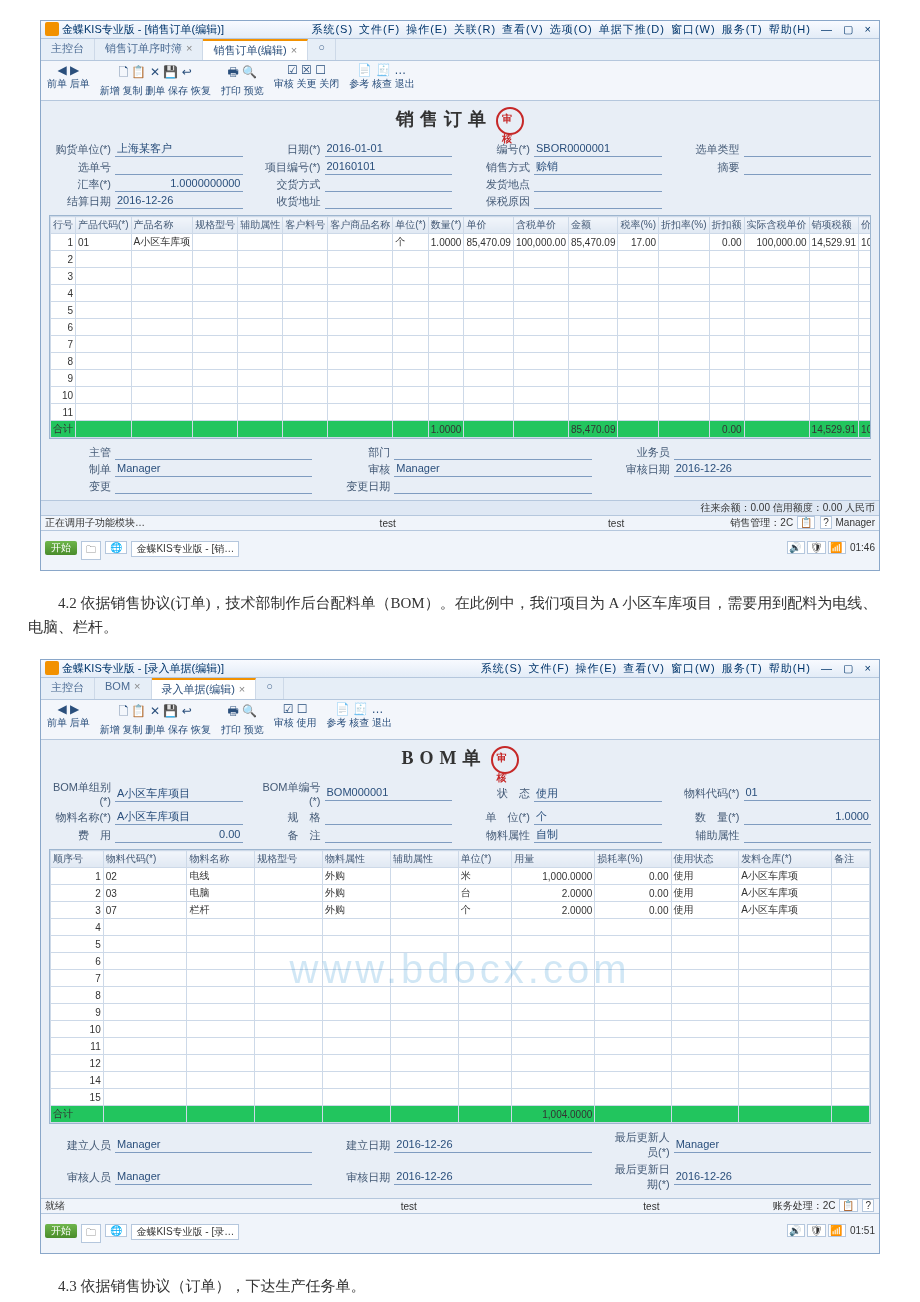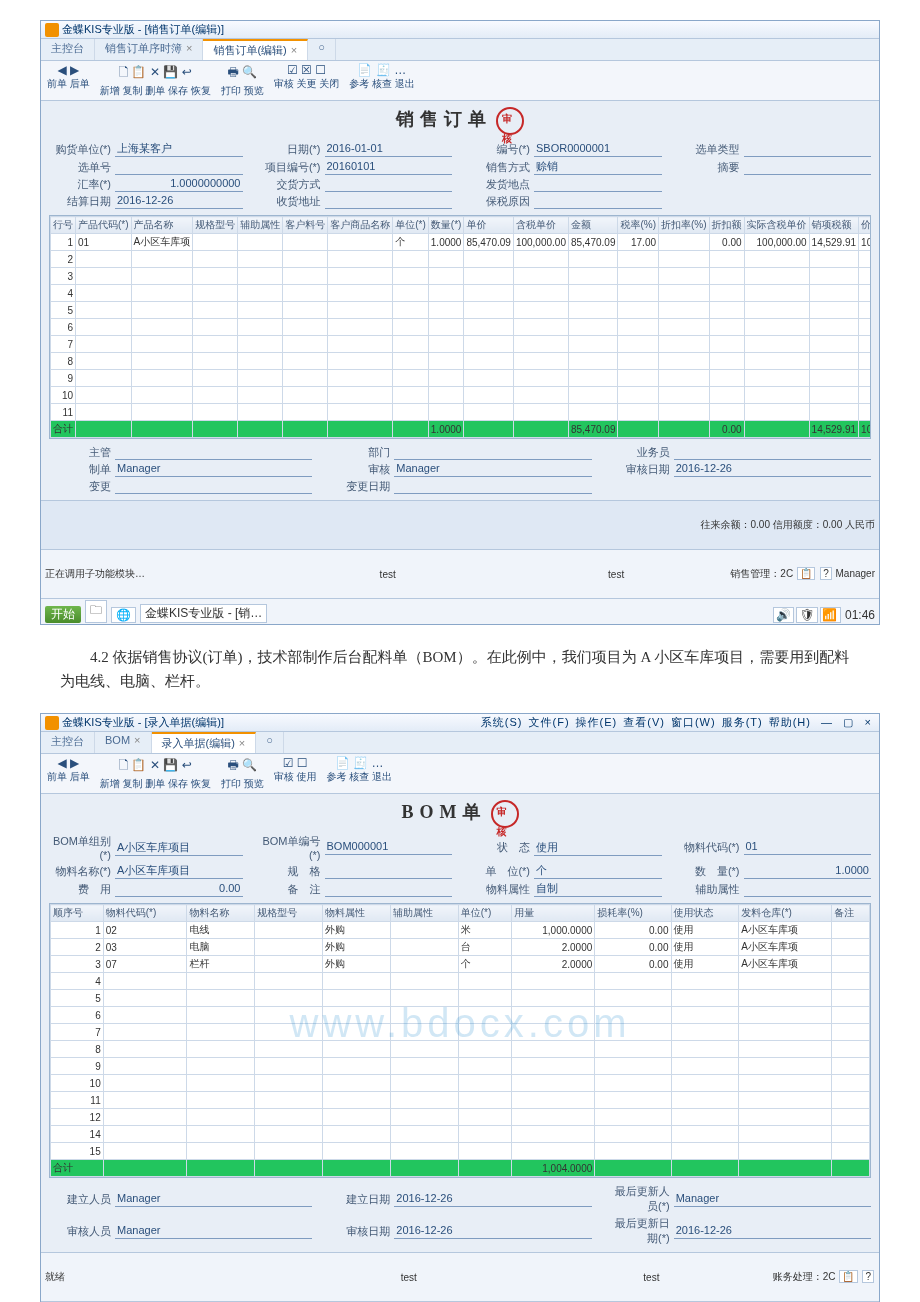--- a/index.html
+++ b/index.html
@@ -1,18 +1,18 @@
 <!DOCTYPE html>
 <html><head>
 <meta charset="utf-8">
 <style>
 body{margin:0;font:12px "Microsoft YaHei",SimSun,sans-serif;background:#fff;color:#333}
 .page{width:920px;margin:0 auto;background:#fff;padding:0 0 40px}
 .shot{margin:20px 40px;border:1px solid #8aa7c9}
-.titlebar{background:linear-gradient(#f8faff,#e3ecf7);display:flex;align-items:center;font-size:11px;padding:1px 4px;border-bottom:1px solid #b5c7dd}
+.titlebar{background:linear-gradient(#f8faff,#e3ecf7);display:flex;align-items:flex-start;font-size:11px;padding:1px 4px;border-bottom:1px solid #b5c7dd}
 .titlebar .ico{width:14px;height:14px;background:#f29100;margin-right:3px;border-radius:2px}
 .titlebar .ttl{flex:0 0 auto;color:#00356b}
 .titlebar .menus{flex:1;text-align:right;color:#00356b;letter-spacing:1px}
 .titlebar .menus span{margin:0 3px;cursor:default}
 .tabbar{display:flex;background:#e6eef7;border-bottom:1px solid #b5c7dd;font-size:11px}
 .tab{padding:2px 10px;border-right:1px solid #cdd9e8;color:#4a6a92}
 .tab.active{background:#ffffff;border-top:2px solid #f29100;color:#2a4f7c;position:relative;top:0}
 .closex{margin-left:4px;color:#888}
 .tb{display:flex;background:#f3f6fb;border-bottom:1px solid #b5c7dd;padding:2px 6px;font-size:10px;color:#2a4f7c}
 .tb .grp{display:flex;flex-direction:column;align-items:center;margin-right:10px}
@@ -25,41 +25,47 @@
 .fld{display:flex;align-items:center}
 .fld label{width:62px;text-align:right;margin-right:4px}
 .fld .v{flex:1;border-bottom:1px solid #7f9cc0;color:#2a4f7c;padding:0 2px;min-height:14px}
 .grid{border:1px solid #9db5cf;font-size:10px;background:#fff;overflow:auto}
 .grid table{border-collapse:collapse;width:100%}
 .grid th,.grid td{border:1px solid #cdd9e8;padding:1px 2px;text-align:left;white-space:nowrap;height:14px}
 .grid th{background:linear-gradient(#f1f5fb,#e0e8f3);color:#445a76;font-weight:400}
 .grid tr.sum td{background:#22c55e}
 .grid td.r{text-align:right}
 .foot{display:grid;grid-template-columns:1fr 1fr 1fr;gap:2px 16px;margin-top:6px;font-size:11px;color:#445a76}
-.status{display:flex;align-items:center;background:#f0f4fa;border-top:1px solid #b5c7dd;font-size:10px;padding:17px 4px}
+.status{display:flex;align-items:center;background:#f0f4fa;border-top:1px solid #b5c7dd;font-size:10px;padding:0 4px}
 .status .s{flex:1}
 .status .r{text-align:right}
 .badge{display:inline-block;background:#fff;border:1px solid #b5c7dd;padding:0 2px;margin:0 1px}
-.task{background:#f0f4fa;border-top:1px solid #b5c7dd;font-size:12px;display:flex;align-items:flex-end;padding:1px 4px}
+.task{background:#f0f4fa;border-top:1px solid #b5c7dd;font-size:10px;display:flex;align-items:flex-start;padding:10px 4px}
 .task .start{background:linear-gradient(#6fb64c,#4a8c2b);color:#fff;border-radius:2px;padding:0 6px;margin-right:4px}
 .task .tbtn{border:1px solid #b5c7dd;padding:0 4px;margin-right:4px;background:#fff}
 .task .right{flex:1;text-align:right}
-.ptxt{margin:14px 60px;font:15px SimSun;line-height:1.6;text-indent:2em}
+.ptxt{margin:14px 28px;font:15px SimSun;line-height:1.6;text-indent:2em}
 .watermark{position:absolute;left:50%;top:50%;transform:translate(-50%,-50%);font-size:40px;color:rgba(0,120,200,.18);font-weight:400;letter-spacing:4px;pointer-events:none}
 .shotwrap{position:relative}
 </style>
 </head>
 <body>
 
 <div class="page">
 
 <div class="shot">
 <div class="titlebar">
  <span class="ico"></span>
  <span class="ttl">金蝶KIS专业版 - [销售订单(编辑)]</span>
+ <span class="menus">
+   <span>系统(S)</span><span>文件(F)</span><span>操作(E)</span><span>关联(R)</span><span>查看(V)</span><span>选项(O)</span><span>单据下推(D)</span><span>窗口(W)</span><span>服务(T)</span><span>帮助(H)</span>
+   <span>—</span>
+   <span>▢</span>
+   <span>×</span>
+ </span>
 </div>
 <div class="tabbar">
  <div class="tab"><span>主控台</span></div>
  <div class="tab"><span>销售订单序时簿</span><span class="closex">×</span></div>
  <div class="tab active"><span>销售订单(编辑)</span><span class="closex">×</span></div>
  <div class="tab">○</div>
 </div>
 <div class="tb">
  <div class="grp">
           <div class="icn">◀ ▶</div>

